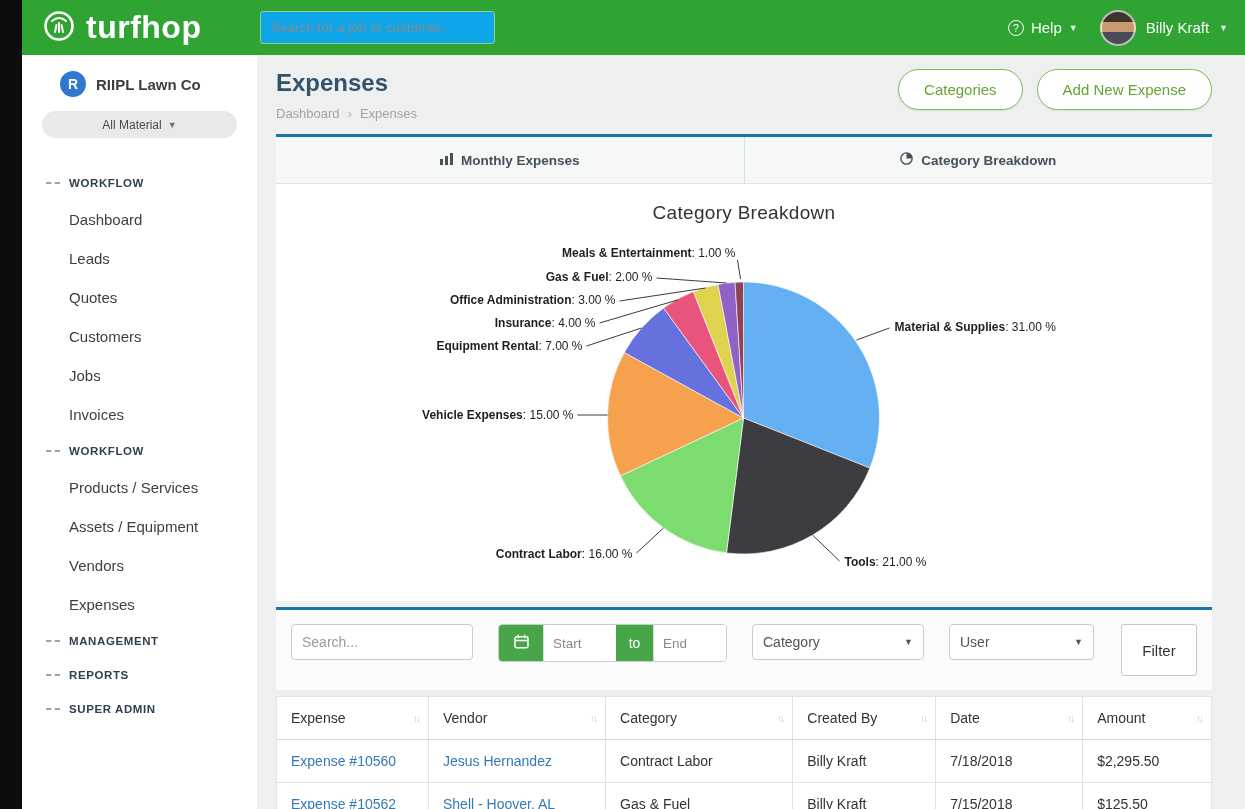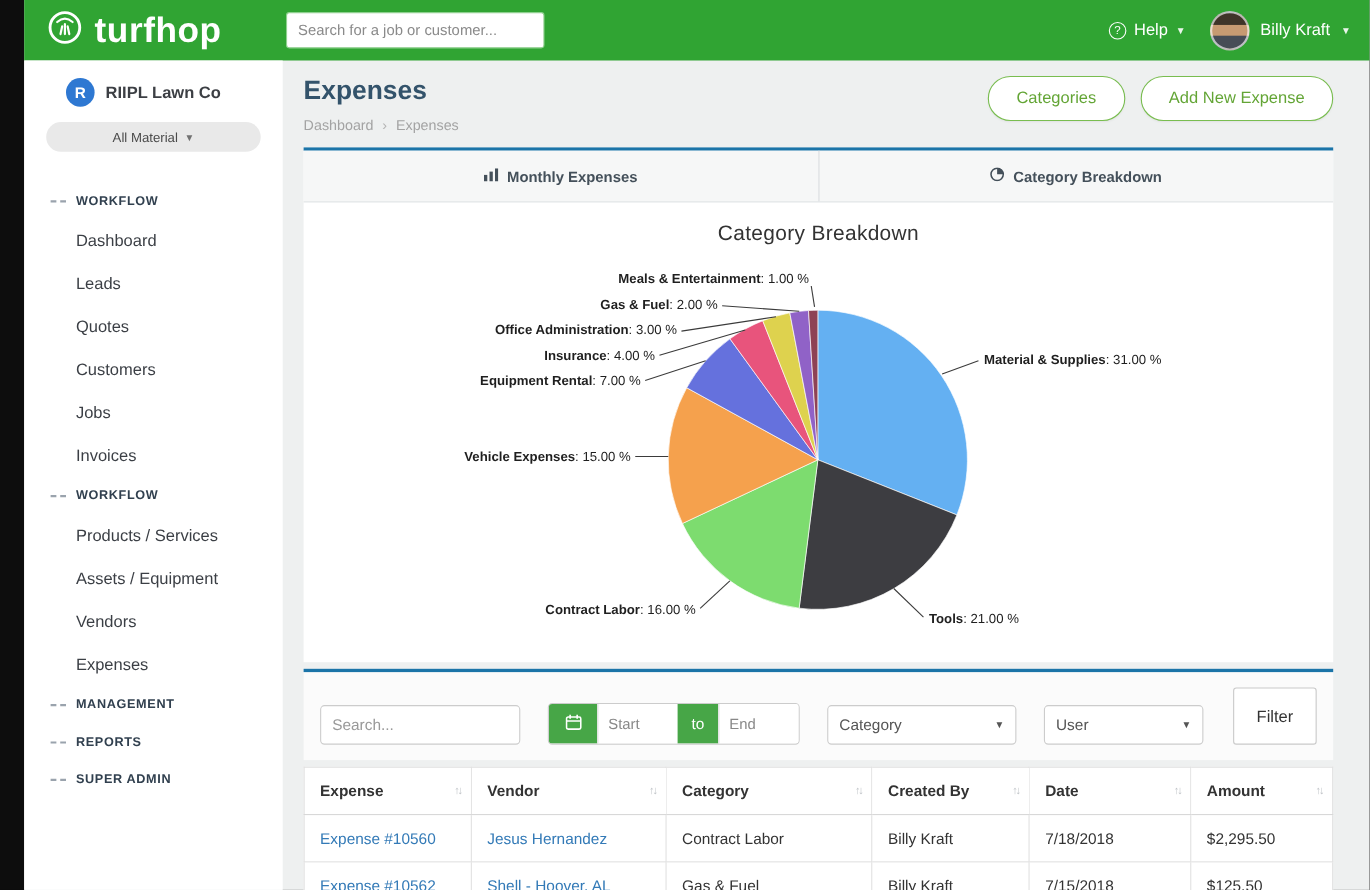--- a/index.html
+++ b/index.html
@@ -5,21 +5,21 @@
   * { margin:0; padding:0; box-sizing:border-box; }
   html,body { width:1245px; height:809px; overflow:hidden; font-family:"Liberation Sans", sans-serif; background:#0d0d0d; }
   .page { display:flex; width:1245px; height:809px; }
   .edge-strip { width:22px; background:#0d0d0d; flex:none; }
   .rest { flex:1; display:flex; flex-direction:column; background:#eef0f0; }
 
   
   .topbar { height:55px; background:#30a433; display:flex; align-items:center; flex:none; padding:0 24px 0 20px; }
   .brand { display:flex; align-items:center; gap:10px; width:218px; flex:none; }
   .brand-name { color:#fff; font-size:32px; font-weight:bold; letter-spacing:.5px; }
-  .top-search { width:235px; height:33px; border:1px solid #8fd08f; border-radius:3px; padding:0 10px; font-size:13.5px; color:#333; background:#ffffff; outline:none; }
+  .top-search { width:235px; height:33px; border:1px solid #8fd08f; border-radius:3px; padding:0 10px; font-size:13.5px; color:#333; background:#0ea5e9; outline:none; }
   .top-search::placeholder { color:#8a8a8a; }
   .top-right { margin-left:auto; display:flex; align-items:center; gap:22px; color:#fff; }
   .help { display:flex; align-items:center; gap:7px; font-size:15px; cursor:pointer; }
   .qmark { width:16px; height:16px; border:1.3px solid #fff; border-radius:50%; font-size:10.5px; display:flex; align-items:center; justify-content:center; }
   .chev { font-size:9px; opacity:.9; }
   .userbox { display:flex; align-items:center; gap:10px; font-size:15px; cursor:pointer; }
   .avatar { width:36px; height:36px; border-radius:50%; border:2px solid rgba(255,255,255,.65);
             background:linear-gradient(180deg,#3f3429 0%,#3f3429 32%,#c79a72 32%,#c79a72 64%,#474c56 64%); }
 
   
@@ -49,39 +49,39 @@
   
   .panel { margin-top:13px; border-top:3px solid #1b74a8; background:#fff; }
   .tabs { display:flex; background:#f6f7f7; border-bottom:1px solid #e2e4e6; }
   .tab { flex:1; display:flex; align-items:center; justify-content:center; gap:8px; padding:15px 0; font-size:13.5px; font-weight:bold; color:#44505a; cursor:pointer; }
   .tab.first { border-right:1px solid #d9dde0; }
   .chart-area { padding:18px 0 14px; }
   .chart-title { text-align:center; font-size:19px; color:#333; font-weight:500; letter-spacing:.3px; margin-bottom:4px; }
   svg text { font-family:"Liberation Sans", sans-serif; }
 
   
-  .filterbar { margin-top:6px; border-top:3px solid #1b74a8; background:#fbfbfb; padding:14px 15px; display:flex; align-items:flex-end; gap:25px; }
+  .filterbar { margin-top:6px; border-top:3px solid #1b74a8; background:#fbfbfb; padding:14px 15px; display:flex; align-items:flex-start; gap:25px; }
   .f-search { width:182px; height:36px; border:1px solid #ccc; border-radius:4px; padding:0 10px; font-size:14px; outline:none; background:#fff; color:#333; }
   .f-search::placeholder { color:#999; }
   .date-group { display:flex; border:1px solid #ccc; border-radius:4px; overflow:hidden; background:#fff; }
   .cal-btn { width:44px; height:36px; background:#47a647; border:none; display:flex; align-items:center; justify-content:center; cursor:pointer; }
   .date-input { width:73px; height:36px; border:none; border-left:1px solid #ddd; padding:0 9px; font-size:13.5px; outline:none; color:#333; }
   .date-input::placeholder { color:#888; }
   .to-box { width:37px; height:36px; background:#47a647; color:#fff; font-size:14px; display:flex; align-items:center; justify-content:center; }
   .fake-select { height:36px; border:1px solid #ccc; border-radius:4px; background:#fff; display:flex; align-items:center; justify-content:space-between; padding:0 10px; font-size:14px; color:#555; cursor:pointer; }
   .fake-select .arrow { font-size:9px; color:#555; margin-left:10px; }
   .sel-category { width:172px; }
   .sel-user { width:145px; }
   .filter-btn { margin-left:2px; width:76px; height:52px; background:#fff; border:1px solid #c9c9c9; border-radius:3px; font-size:15px; color:#333; cursor:pointer; font-family:"Liberation Sans",sans-serif; }
 
   
   .table-wrap { margin-top:6px; background:#fff; }
   table { width:100%; border-collapse:collapse; table-layout:fixed; }
   th, td { border:1px solid #e2e2e2; padding:13px 14px; font-size:14px; text-align:left; overflow:hidden; white-space:nowrap; }
-  th { font-weight:bold; color:#333; position:relative; background:#fff; border-bottom:1px solid #d8d8d8; }
+  th { font-weight:normal; color:#333; position:relative; background:#fff; border-bottom:1px solid #d8d8d8; }
   .sort-ic { position:absolute; right:9px; top:50%; transform:translateY(-50%); font-size:10px; color:#c0c4c8; letter-spacing:-2px; }
   td.link { color:#337ab7; cursor:pointer; }
   td { color:#333; }
 </style>
 </head>
 <body>
 
 <div class="page">
   <div class="edge-strip"></div>
   <div class="rest">

